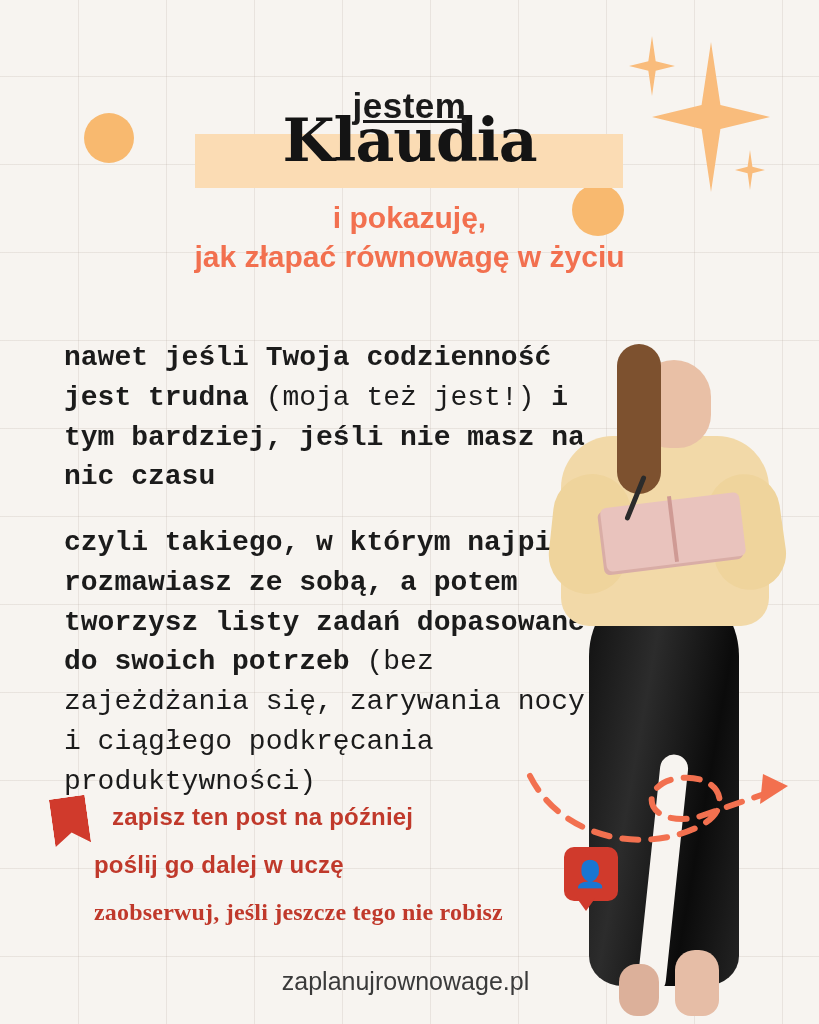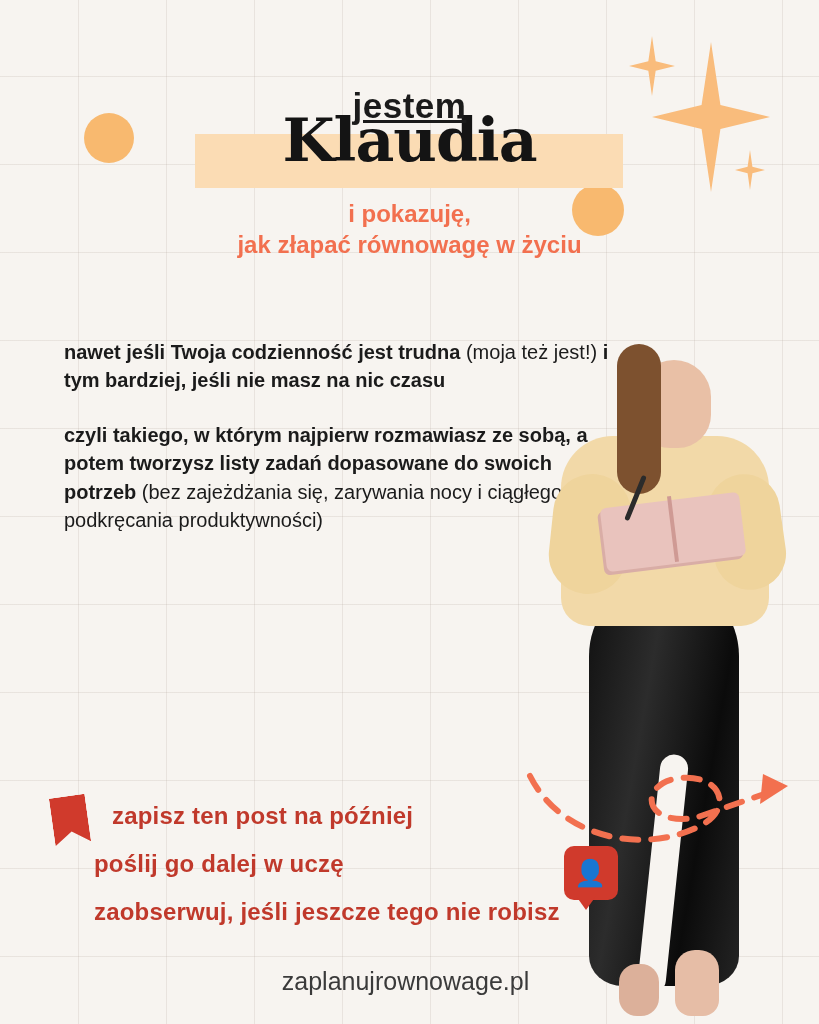--- a/index.html
+++ b/index.html
@@ -78,37 +78,38 @@
     font-size: 60px;
     line-height: 0.96;
     font-weight: 700;
     color: #141414;
     font-family: "DejaVu Serif", serif;
     letter-spacing: -1px;
   }
   .subtitle {
     margin-top: 28px;
     color: #f2704f;
-    font-size: 24px;
+    font-size: 30px;
     font-weight: 700;
     line-height: 1.32;
   }
 
   
   .body-copy {
     position: absolute;
     left: 64px;
     top: 338px;
     width: 545px;
     color: #1b1b1b;
   }
   .para {
-    font-size: 20px;
+    font-size: 28px;
     line-height: 1.42;
     margin-bottom: 26px;
+    font-family: Liberation Mono, monospace;
   }
   .b { font-weight: 700; }
   .n { font-weight: 400; }
   .accent-line {
     color: #f2704f;
     font-size: 27px;
     font-weight: 700;
     margin: 14px 0 28px 0;
   }
 
@@ -236,21 +237,21 @@
     width: 640px;
   }
   .cta-line {
     color: #c0392b;
     font-weight: 700;
     margin-bottom: 20px;
     letter-spacing: 0.2px;
   }
   .cta-1 { font-size: 24px; margin-left: 60px; }
   .cta-2 { font-size: 24px; margin-left: 42px; }
-  .cta-3 { font-size: 24px; margin-left: 42px; }
+  .cta-3 { font-size: 24px; margin-left: 42px; font-family: Liberation Serif, serif; }
   .bookmark {
     position: absolute;
     left: 0px; top: -6px;
     width: 36px; height: 48px;
     background: #d03a2c;
     clip-path: polygon(0 0, 100% 0, 100% 100%, 50% 74%, 0 100%);
     transform: rotate(-8deg);
   }
   .send-badge {
     position: absolute;

